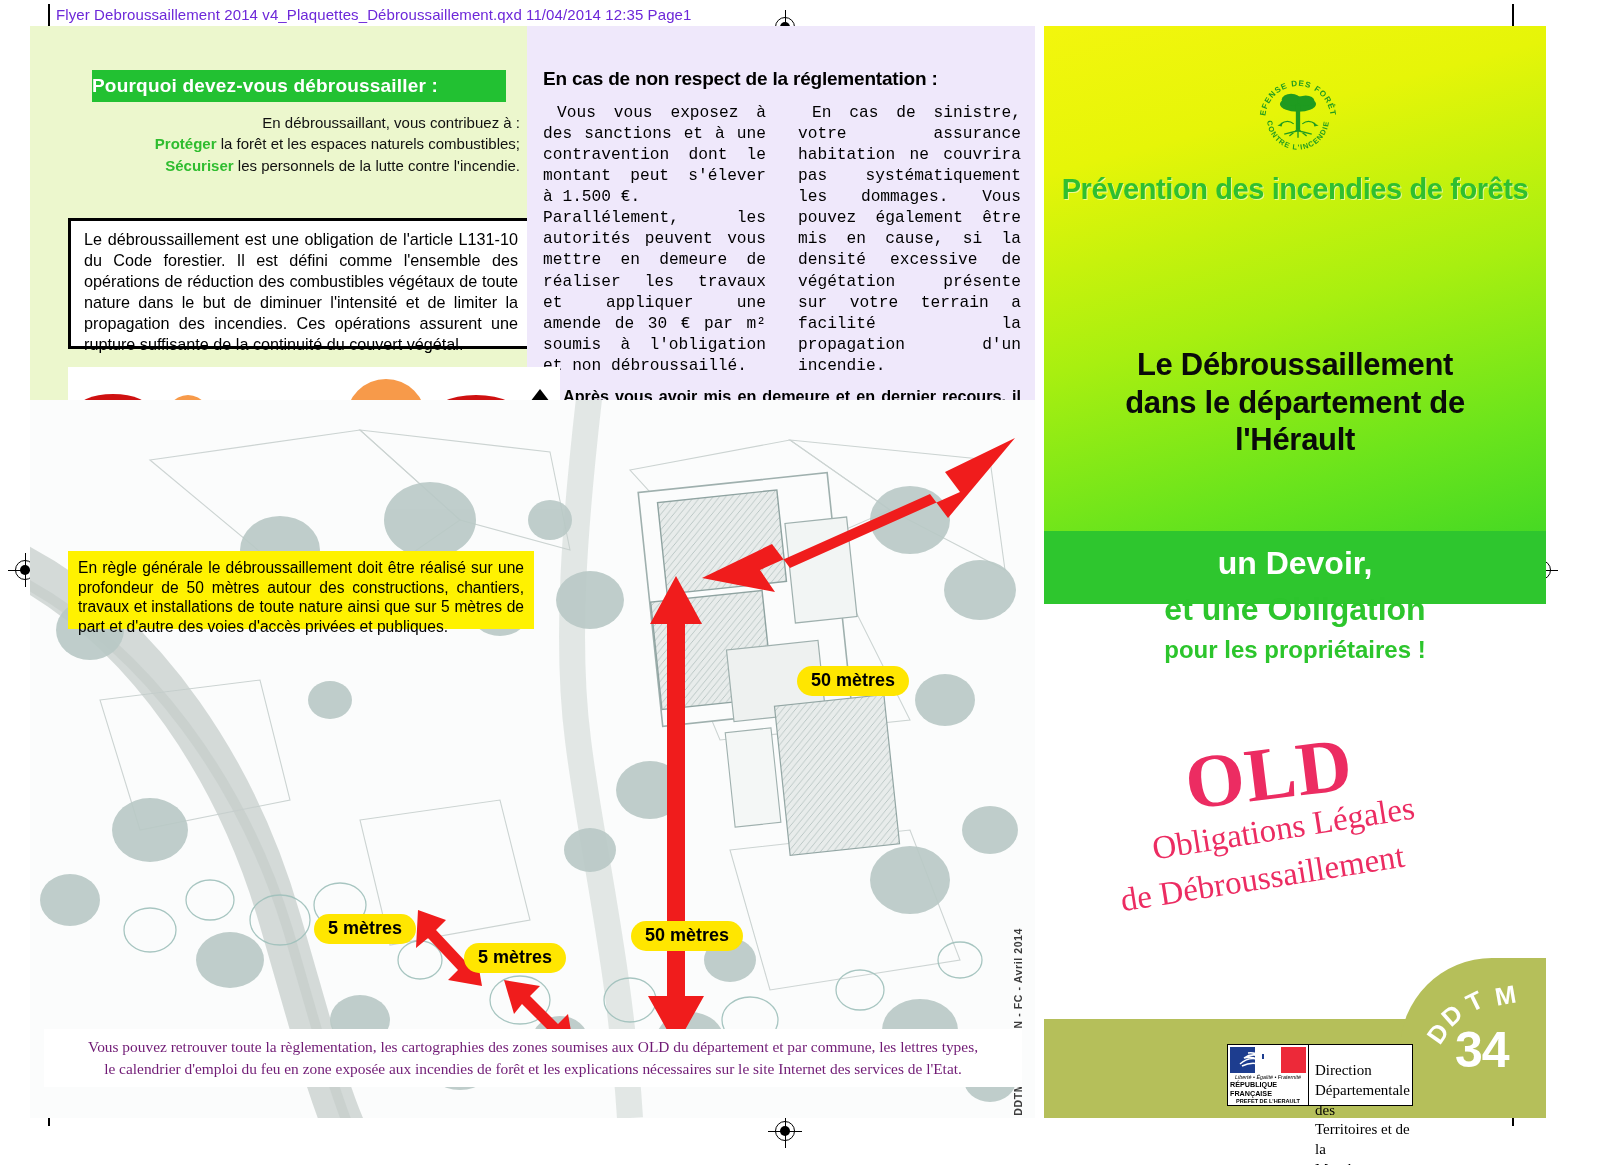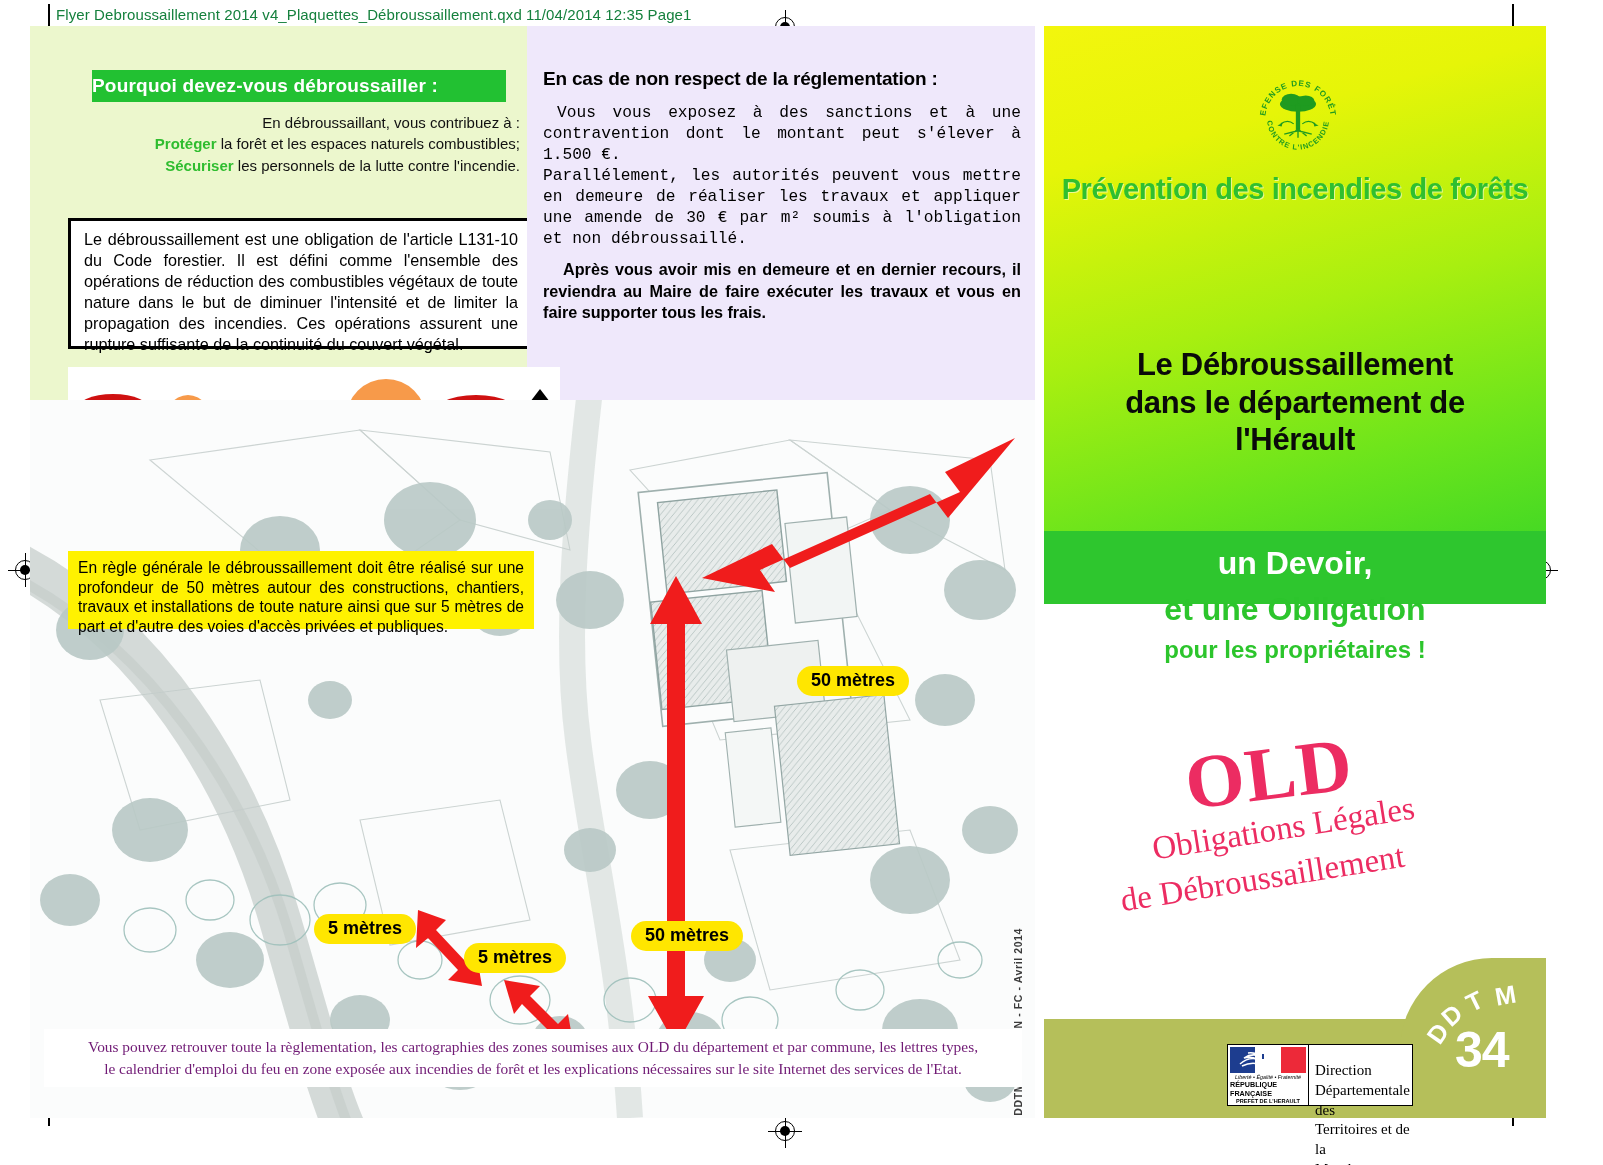--- a/index.html
+++ b/index.html
@@ -7,21 +7,21 @@
     width: 1603px; height: 1165px;
     background: #ffffff;
     font-family: "Liberation Sans", sans-serif;
     position: relative;
     overflow: hidden;
   }
 
   
   .file-header {
     position: absolute; left: 56px; top: 6px;
-    font-size: 15px; color: #15803d; white-space: nowrap;
+    font-size: 15px; color: #6d28d9; white-space: nowrap;
     letter-spacing: 0.1px;
   }
 
   
   .regmark {
     position: absolute; width: 26px; height: 26px;
   }
   .regmark .ring {
     position: absolute; left: 3px; top: 3px; width: 20px; height: 20px;
     border: 1.5px solid #000; border-radius: 50%;
@@ -289,20 +289,21 @@
   <div class="def-box">
     <p>Le débroussaillement est une obligation de l'article L131-10 du Code forestier. Il est défini comme l'ensemble des opérations de réduction des combustibles végétaux de toute nature dans le but de diminuer l'intensité et de limiter la propagation des incendies. Ces opérations assurent une rupture suffisante de la continuité du couvert végétal.</p>
   </div>
 
   <div class="panel-mid"></div>
   <div style="position:absolute; left:513px; top:42px; width:478px;">
     <div style="text-align:left; font-weight:bold; font-size:19px; color:#000; letter-spacing:-0.2px;">En cas de non respect de la réglementation :</div>
     <div style="display:flex; gap:32px; margin-top:13px;font-family:Liberation Mono, monospace;">
       <p style="flex:1; font-size:16.2px; line-height:1.30; text-align:justify; white-space:pre-line; text-indent:14px;">Vous vous exposez à des sanctions et à une contravention dont le montant peut s'élever à 1.500 €.
 Parallélement, les autorités peuvent vous mettre en demeure de réaliser les travaux et appliquer une amende de 30 € par m² soumis à l'obligation et non débroussaillé.</p>
+      <p style="flex:1; font-size:16.2px; line-height:1.30; text-align:justify; text-indent:14px;">En cas de sinistre, votre assurance habitation ne couvrira pas systématiquement les dommages. Vous pouvez également être mis en cause, si la densité excessive de végétation présente sur votre terrain a facilité la propagation d'un incendie.</p>
     </div>
     <p style="font-size:16.2px; line-height:1.30; font-weight:bold; text-align:justify; margin-top:9px; text-indent:20px;">Après vous avoir mis en demeure et en dernier recours, il reviendra au Maire de faire exécuter les travaux et vous en faire supporter tous les frais.</p>
   </div>
 
   <div class="fire-band">
     <svg viewBox="0 0 492 168" width="492" height="168">
       <rect x="0" y="0" width="492" height="168" fill="#ffffff"></rect>
       <g fill="#f79a4a">
         <ellipse cx="120" cy="62" rx="26" ry="34"></ellipse>
           <rect x="114" y="60" width="11" height="70"></rect>

